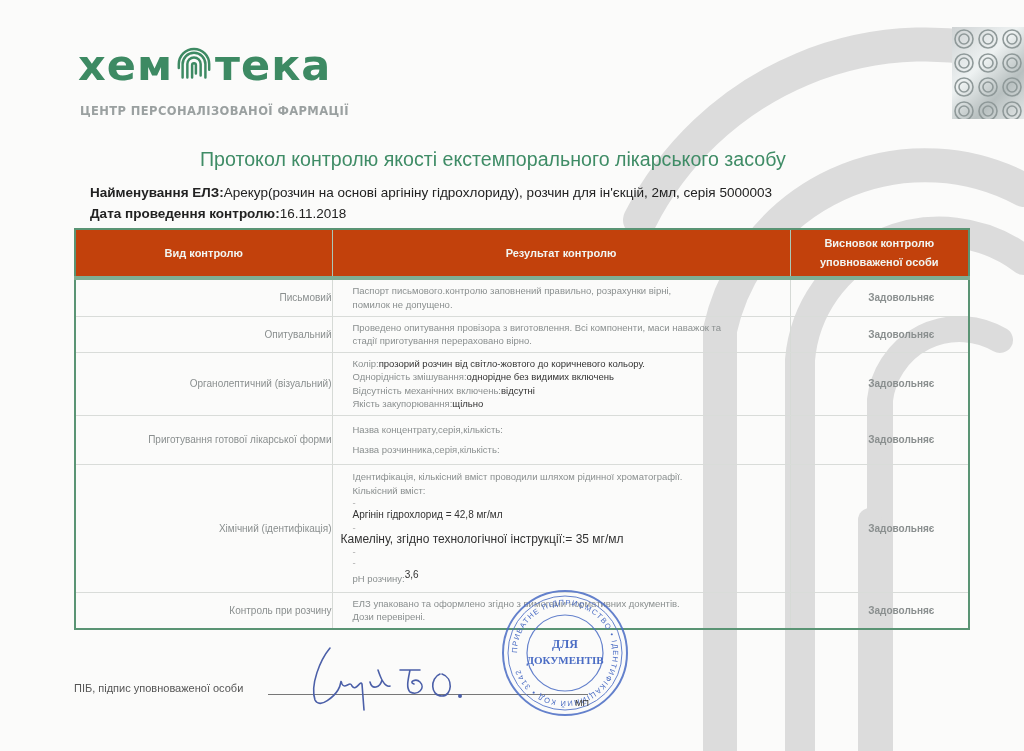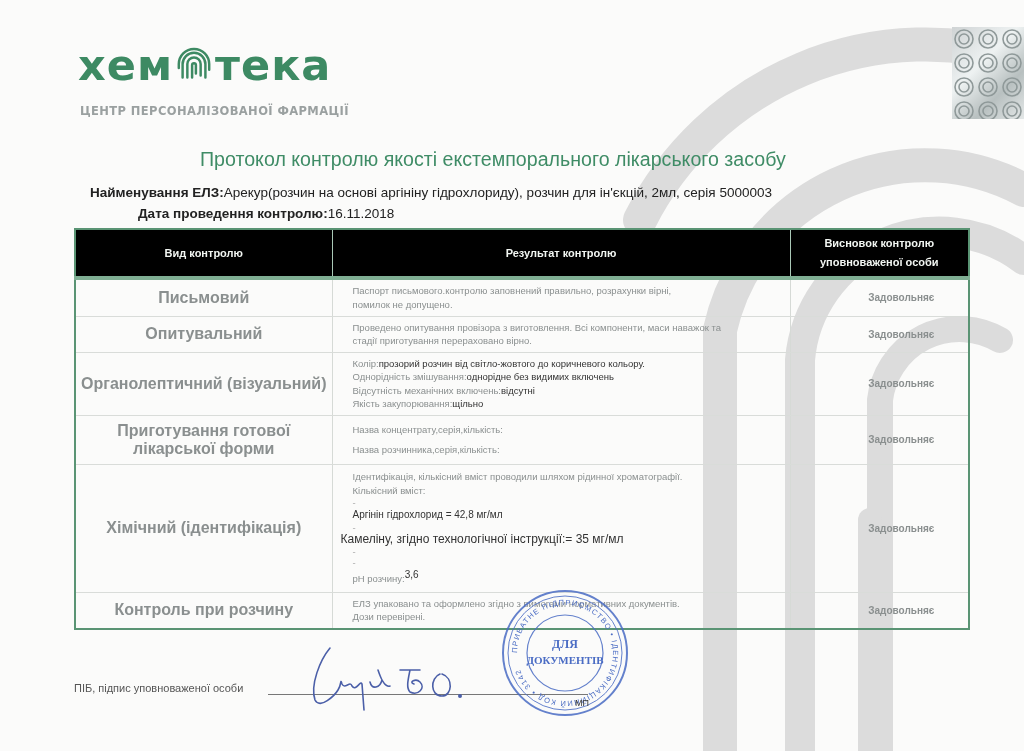--- a/index.html
+++ b/index.html
@@ -14,29 +14,29 @@
   .logo { position:absolute; left:78px; top:44px; font-family:"DejaVu Sans", sans-serif; font-weight:bold; font-size:43px; color:#3d8a63; letter-spacing:1px; line-height:1; display:flex; align-items:center; }
   .logo .fp { display:inline-block; width:38px; height:38px; margin:0 2px; }
   .tagline { position:absolute; left:80px; top:104px; font-family:"DejaVu Sans", sans-serif; font-weight:bold; font-size:11.5px; color:#9aa0a0; letter-spacing:0.4px; }
 
   .holo { position:absolute; left:952px; top:27px; width:72px; height:92px; background:linear-gradient(135deg,#cfd3d4,#eef2f2 40%,#b8c0c0 70%,#e4e8e8); overflow:hidden; }
 
   .title { position:absolute; left:200px; top:148px; font-size:20px; color:#3f8c66; white-space:nowrap; transform:scaleX(0.98); transform-origin:left; }
   .meta-line { position:absolute; left:90px; font-size:13.5px; color:#222; white-space:nowrap; }
   .meta-line b { font-weight:bold; }
   .meta1 { top:185px; }
-  .meta2 { top:206px;margin-left:48px; }
+  .meta2 { top:206px; }
 
   table.protocol { position:absolute; left:74px; top:228px; width:894px; border-collapse:collapse; table-layout:fixed; font-size:10px; }
-  table.protocol th { background:#000000; color:#f2f6f2; font-weight:bold; font-size:11px; height:46px; border-right:1px solid #a9c8b6; border-bottom:4px solid #7fae93; text-align:center; padding:0 6px; }
+  table.protocol th { background:#c2410c; color:#f2f6f2; font-weight:bold; font-size:11px; height:46px; border-right:1px solid #a9c8b6; border-bottom:4px solid #7fae93; text-align:center; padding:0 6px; }
   table.protocol th:last-child { border-right:none; line-height:19px; }
   table.protocol td { border-bottom:1px solid #d9dcd9; border-right:1px solid #d6dad6; vertical-align:middle; color:#8a8f8f; padding:0; }
   table.protocol td:last-child { border-right:none;padding-left:44px; }
   table.protocol { border:2px solid #5a9474; }
-  td.kind { text-align:center; color:#5e9a7a; font-weight:bold; font-size:16px; }
+  td.kind { text-align:right; color:#5e9a7a; font-weight:normal; font-size:10px; }
   td.concl { text-align:center; color:#4a8a68; font-weight:bold; font-size:10px; }
   td.result { padding:4px 8px 4px 20px !important; line-height:13.5px; font-size:9.5px; }
   .dk { color:#333; }
   .dash { color:#aaa; line-height:11px; }
   sup { font-size:10px; color:#333; }
 
   .sign-label { position:absolute; left:74px; top:682px; font-size:11px; color:#555; }
   .sign-line { position:absolute; left:268px; top:694px; width:320px; border-bottom:1px solid #777; }
   .signature { position:absolute; left:290px; top:640px; }
   .stamp { position:absolute; left:500px; top:588px; width:130px; height:130px; }

